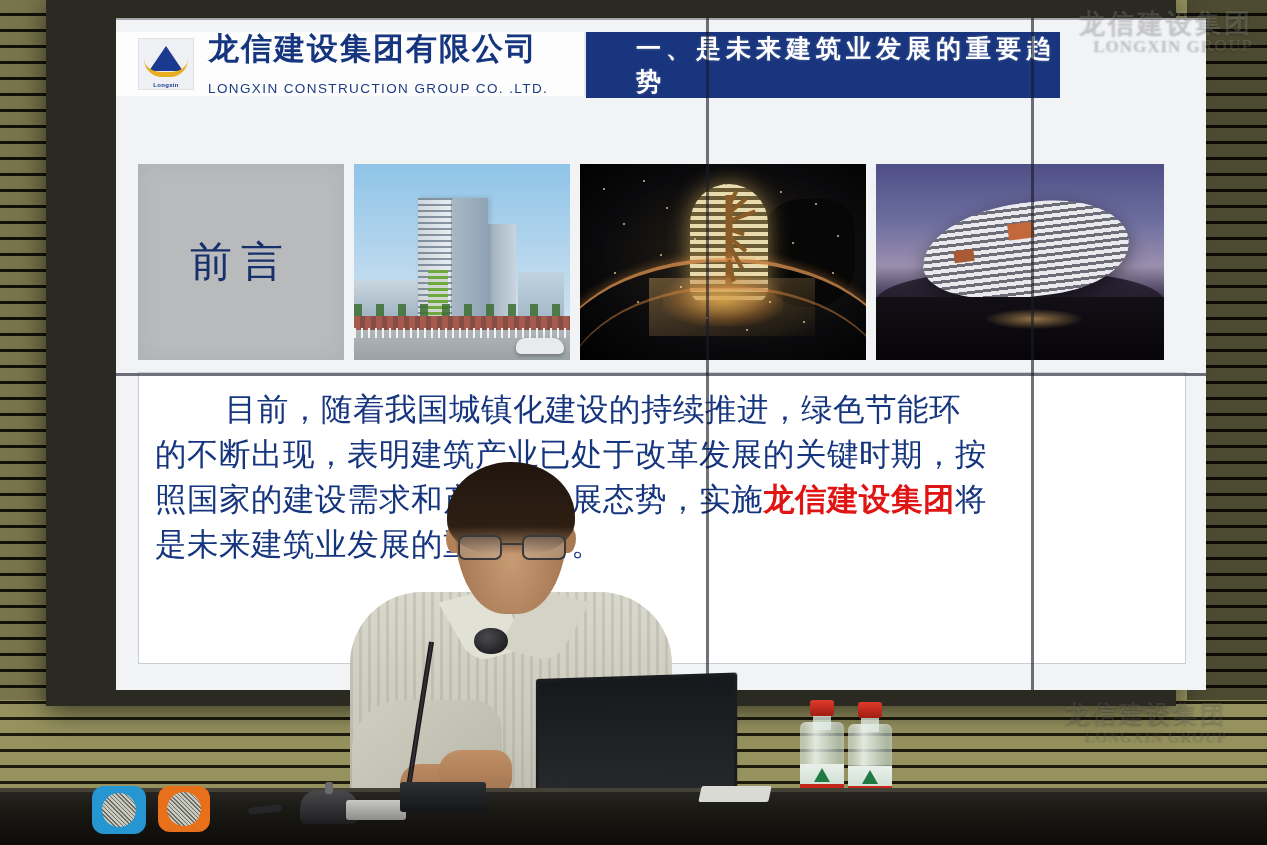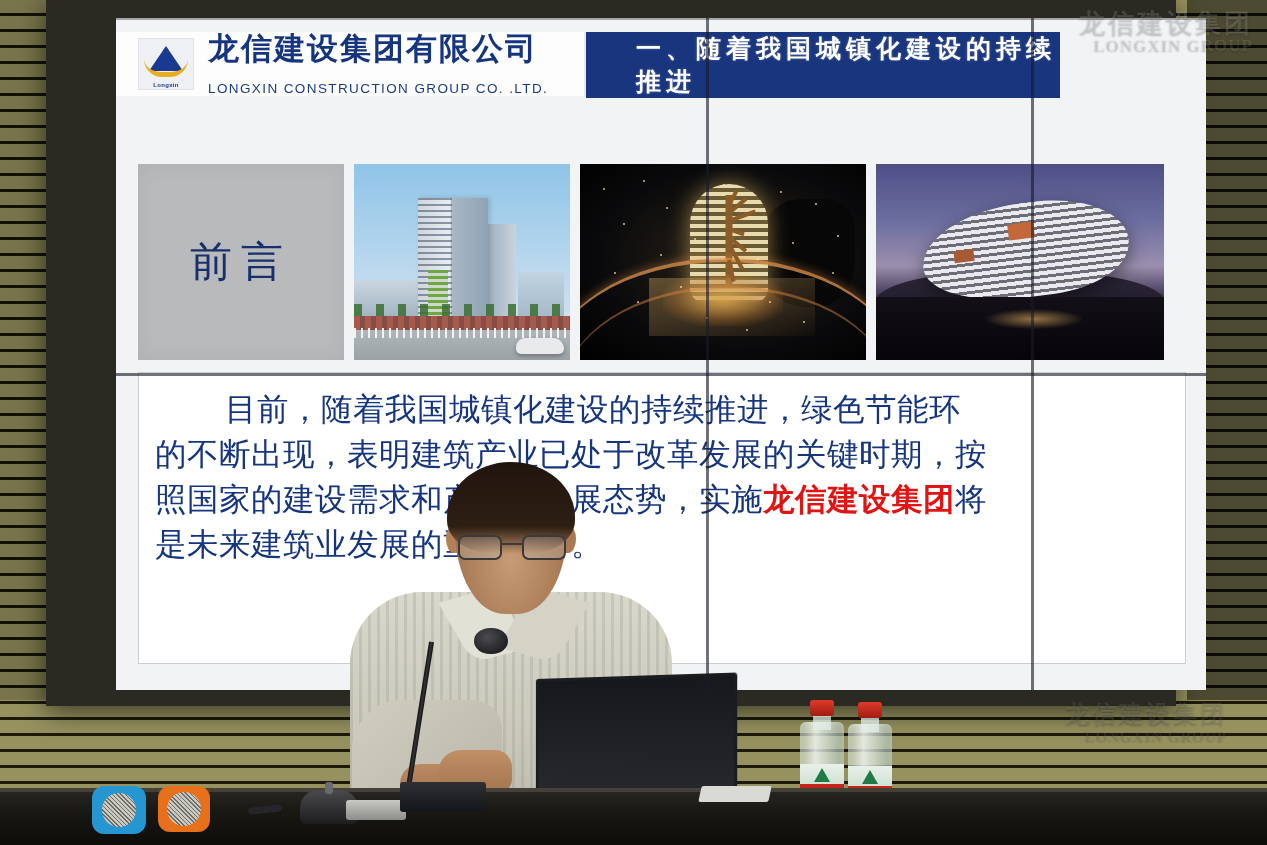--- a/index.html
+++ b/index.html
@@ -436,21 +436,21 @@
             <div class="logo-tri"></div>
             <div class="logo-arc"></div>
             <div class="logo-sub">Longxin</div>
           </div>
           <div class="logo-text">
             <div class="logo-cn">龙信建设集团有限公司</div>
             <div class="logo-en">LONGXIN CONSTRUCTION GROUP CO. .LTD.</div>
           </div>
         </div>
         <div class="header-bar">
-          <div class="header-title">一、随着我国城镇化建设的持续推进</div>
+          <div class="header-title">一、是未来建筑业发展的重要趋势</div>
         </div>
       </div>
 
       <div class="photo-row">
 
         <div class="preface-box">
           <div class="preface-text">前言</div>
         </div>
 
         <div class="photo photo-1">

